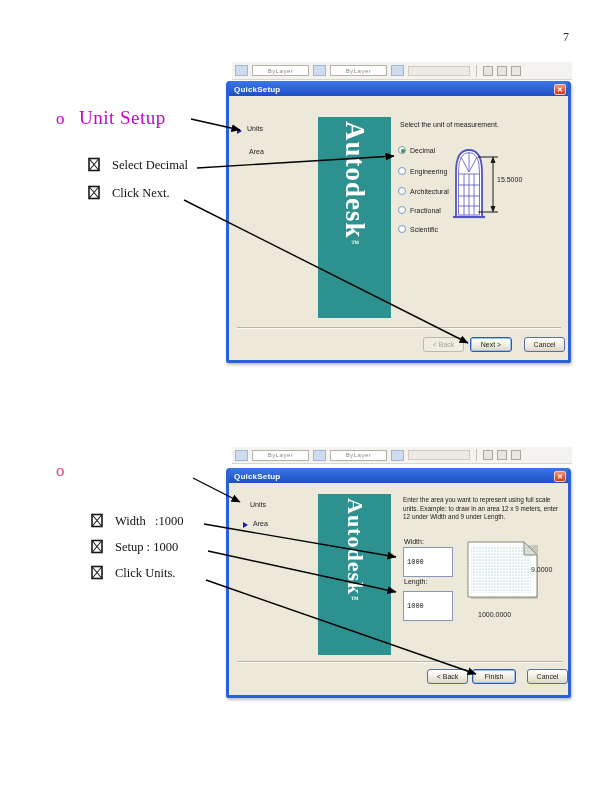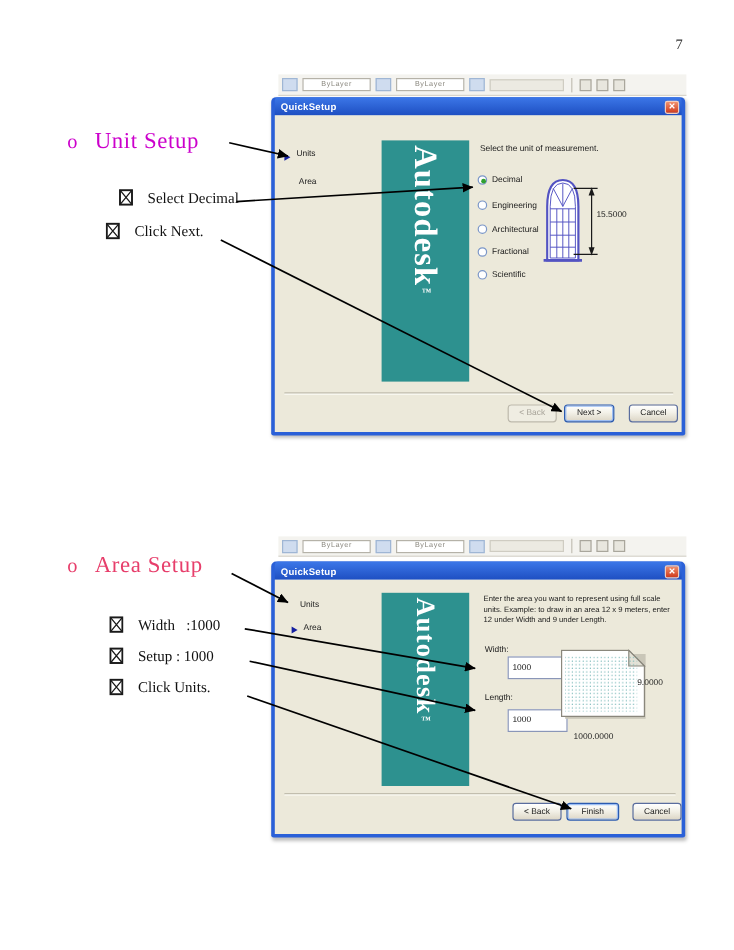--- a/index.html
+++ b/index.html
@@ -57,22 +57,22 @@
   .brandwrap { writing-mode:vertical-rl; color:#fff; font-family:"Liberation Serif", serif;
                font-weight:bold; letter-spacing:1px; padding-top:4px; white-space:nowrap; }
   .brand-mark { font-size:8px; }
   .instr { position:absolute; font-size:7px; color:#1a1a1a; }
   .desc { position:absolute; font-size:6.4px; line-height:8.6px; color:#1a1a1a; width:160px; }
   .radio-row { position:absolute; display:flex; align-items:center; gap:4px; }
   .radio-outer { width:8px; height:8px; border-radius:50%; background:#fff; border:1px solid #7a96c8; position:relative; flex:0 0 auto; }
   .radio-outer.selected::after { content:""; position:absolute; left:2px; top:2px; width:4px; height:4px; border-radius:50%; background:#30a030; }
   .radio-lbl { font-size:7px; color:#1a1a1a; }
   .fieldlbl { position:absolute; font-size:7px; color:#1a1a1a; }
-  .xpinput { position:absolute; width:50px; height:19px; background:#fff; border:1px solid #8a96b8;
-             font-size:7px; font-family:Liberation Sans, sans-serif; padding:0 3px; color:#111;margin-left:20px; }
+  .xpinput { position:absolute; width:50px; height:30px; background:#fff; border:1px solid #8a96b8;
+             font-size:7px; font-family:Liberation Mono, monospace; padding:0 3px; color:#111; }
   .divider { position:absolute; height:0; border-top:1px solid #b7b3a4; border-bottom:1px solid #fbfaf4; }
   .xpbtn {
     position:absolute; height:15px; border:1px solid #5a6d9e; border-radius:3px;
     background:linear-gradient(#ffffff, #f3f1e8 45%, #dcd6c6);
     font-size:7px; color:#1a1a1a; display:flex; align-items:center; justify-content:center;
     font-family:"Liberation Sans", sans-serif;
   }
   .xpbtn.focused { box-shadow:inset 0 0 0 1px #9dbef3; border-color:#2b5bb0; }
   .xpbtn.disabled { color:#a8a49a; border-color:#bdb9ac; background:#efede2; }
   .dimtext { position:absolute; font-size:7px; color:#1a1a1a; font-family:"Liberation Sans", sans-serif; }
@@ -84,21 +84,21 @@
 
 <div class="page">
 
   <div class="page-number">7</div>
 
   <div class="heading h1c" style="left:56px; top:107px;">
     <span class="bullet">o</span>
     <span>Unit Setup</span>
   </div>
 
-  <div class="step" style="left:88px; top:157px;margin-left:11px;">
+  <div class="step" style="left:88px; top:157px;">
     <svg class="cbx" viewBox="0 0 12 15">
       <rect x="1" y="1.5" width="10" height="12" fill="#fff" stroke="#1a1a1a" stroke-width="1.6"></rect>
       <path d="M1,1.5 L11,13.5 M11,1.5 L1,13.5" stroke="#1a1a1a" stroke-width="1.1" fill="none"></path>
     </svg>
     <span class="lbl">Select Decimal</span>
   </div>
 
   <div class="step" style="left:88px; top:185px;justify-content:flex-end;">
     <svg class="cbx" viewBox="0 0 12 15">
       <rect x="1" y="1.5" width="10" height="12" fill="#fff" stroke="#1a1a1a" stroke-width="1.6"></rect>
@@ -174,21 +174,20 @@
       <div class="divider" style="left:8px; top:231px; width:324px;"></div>
 
       <div class="xpbtn disabled" style="left:194px; top:241px; width:41px;">&lt; Back</div>
       <div class="xpbtn focused" style="left:241px; top:241px; width:42px;">Next &gt;</div>
       <div class="xpbtn" style="left:295px; top:241px; width:41px;">Cancel</div>
     </div>
   </div>
 
   <div class="heading h2c" style="left:56px; top:461px;">
     <span class="bullet">o</span>
-    <span>Area Setup</span>
   </div>
 
   <div class="step" style="left:91px; top:513px;">
     <svg class="cbx" viewBox="0 0 12 15">
       <rect x="1" y="1.5" width="10" height="12" fill="#fff" stroke="#1a1a1a" stroke-width="1.6"></rect>
       <path d="M1,1.5 L11,13.5 M11,1.5 L1,13.5" stroke="#1a1a1a" stroke-width="1.1" fill="none"></path>
     </svg>
     <span class="lbl">Width   :1000</span>
   </div>
   <div class="step" style="left:91px; top:539px;">

